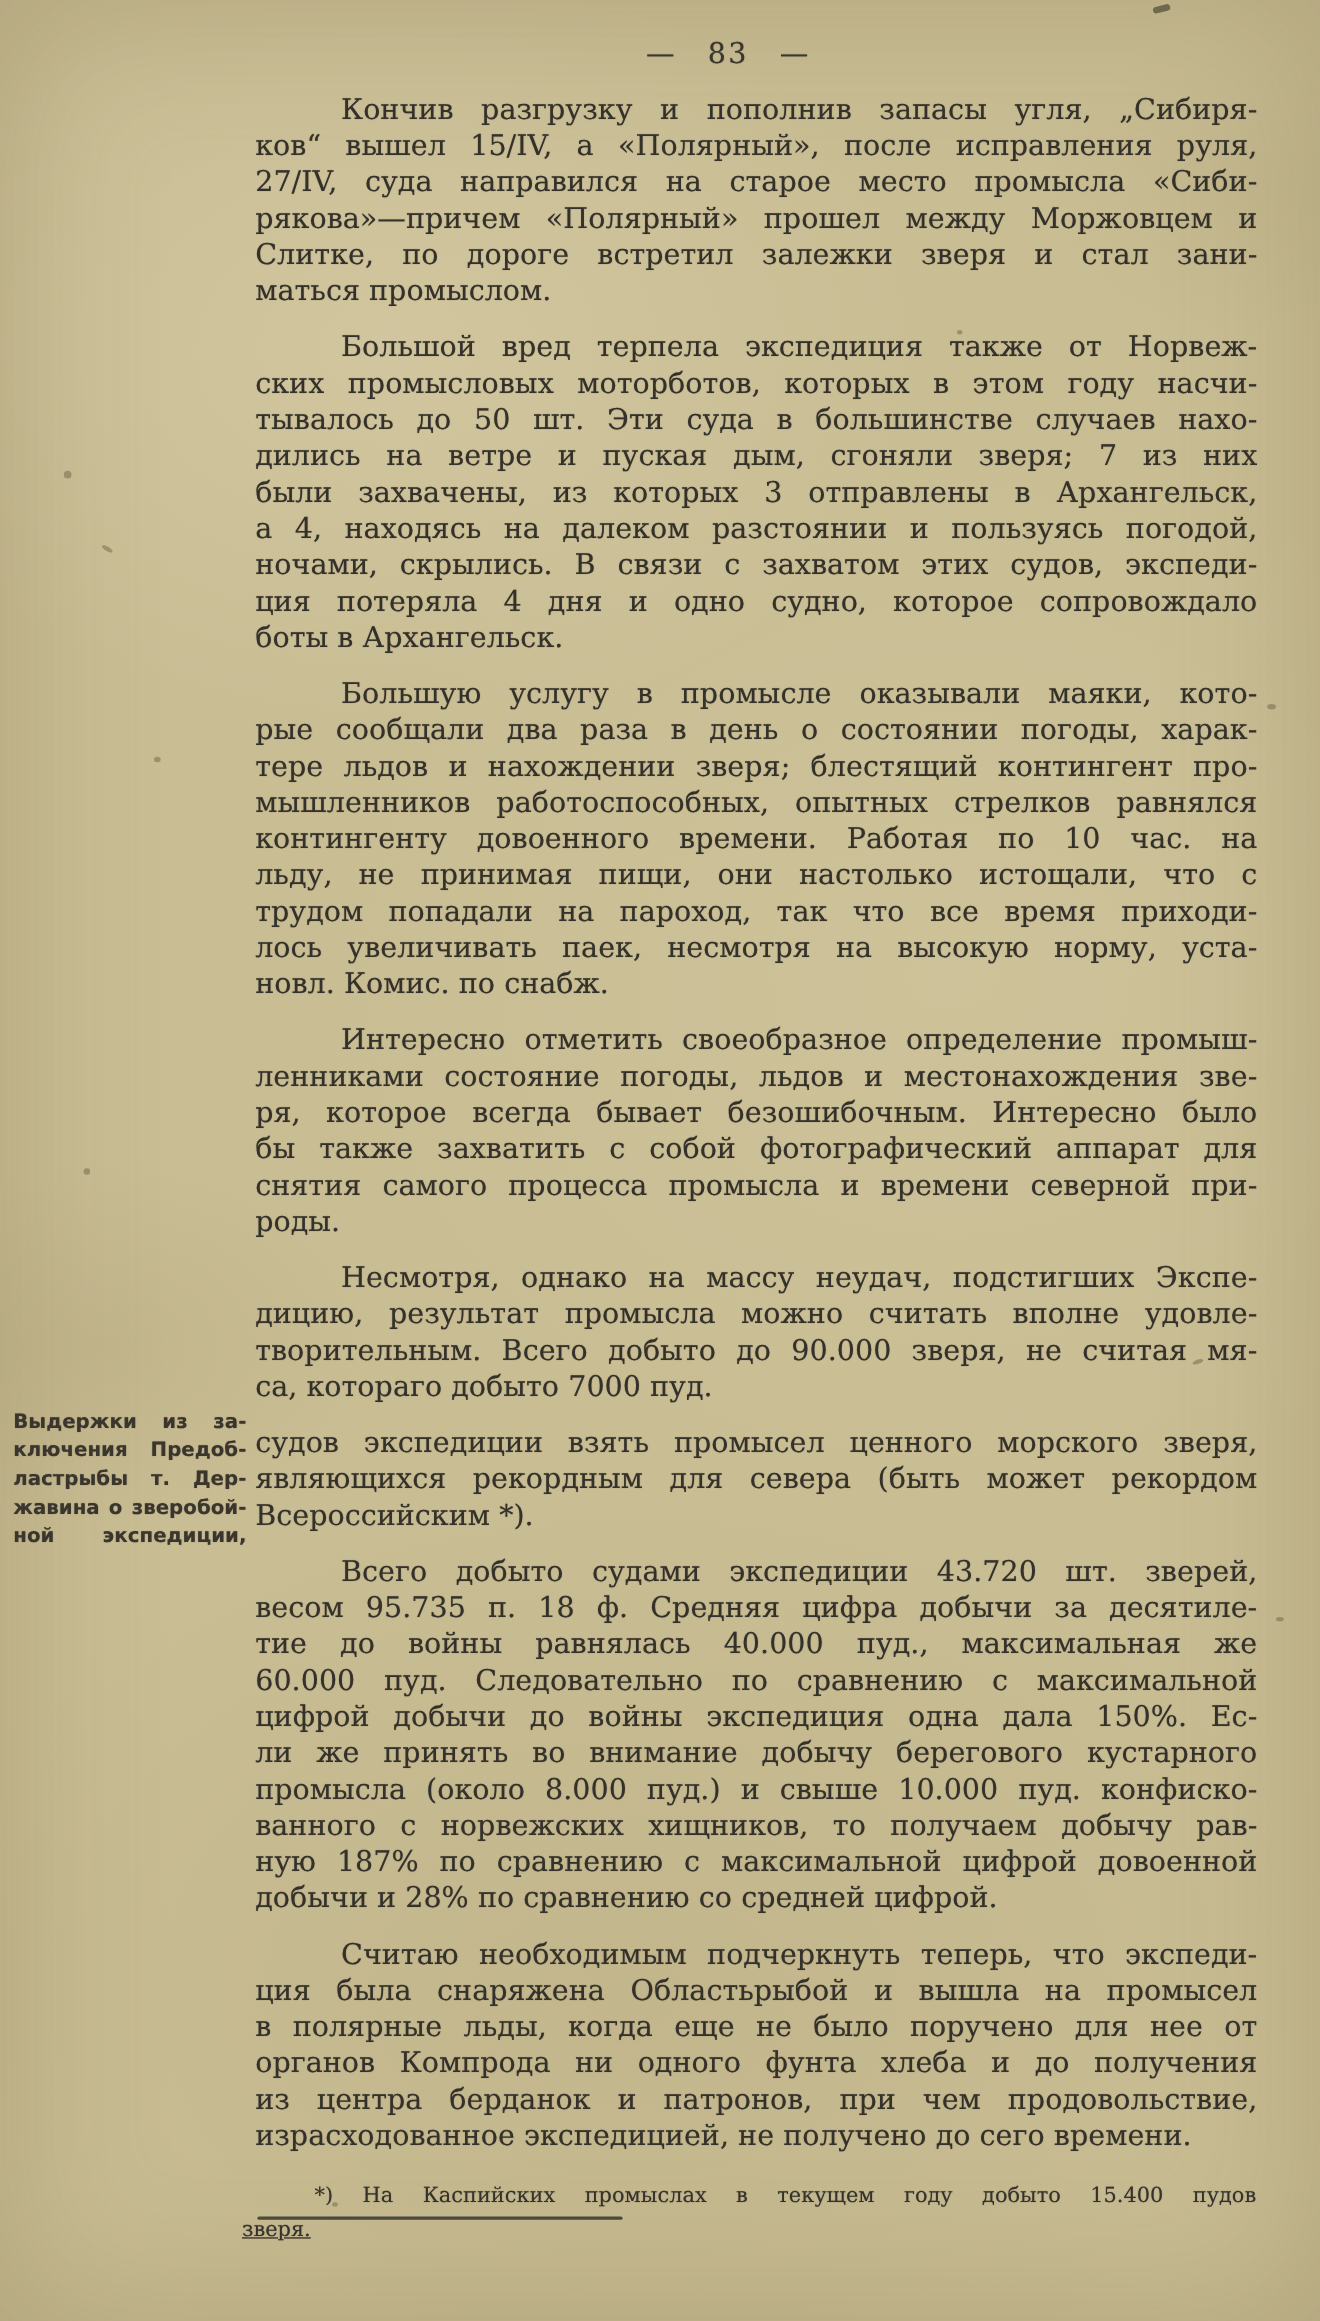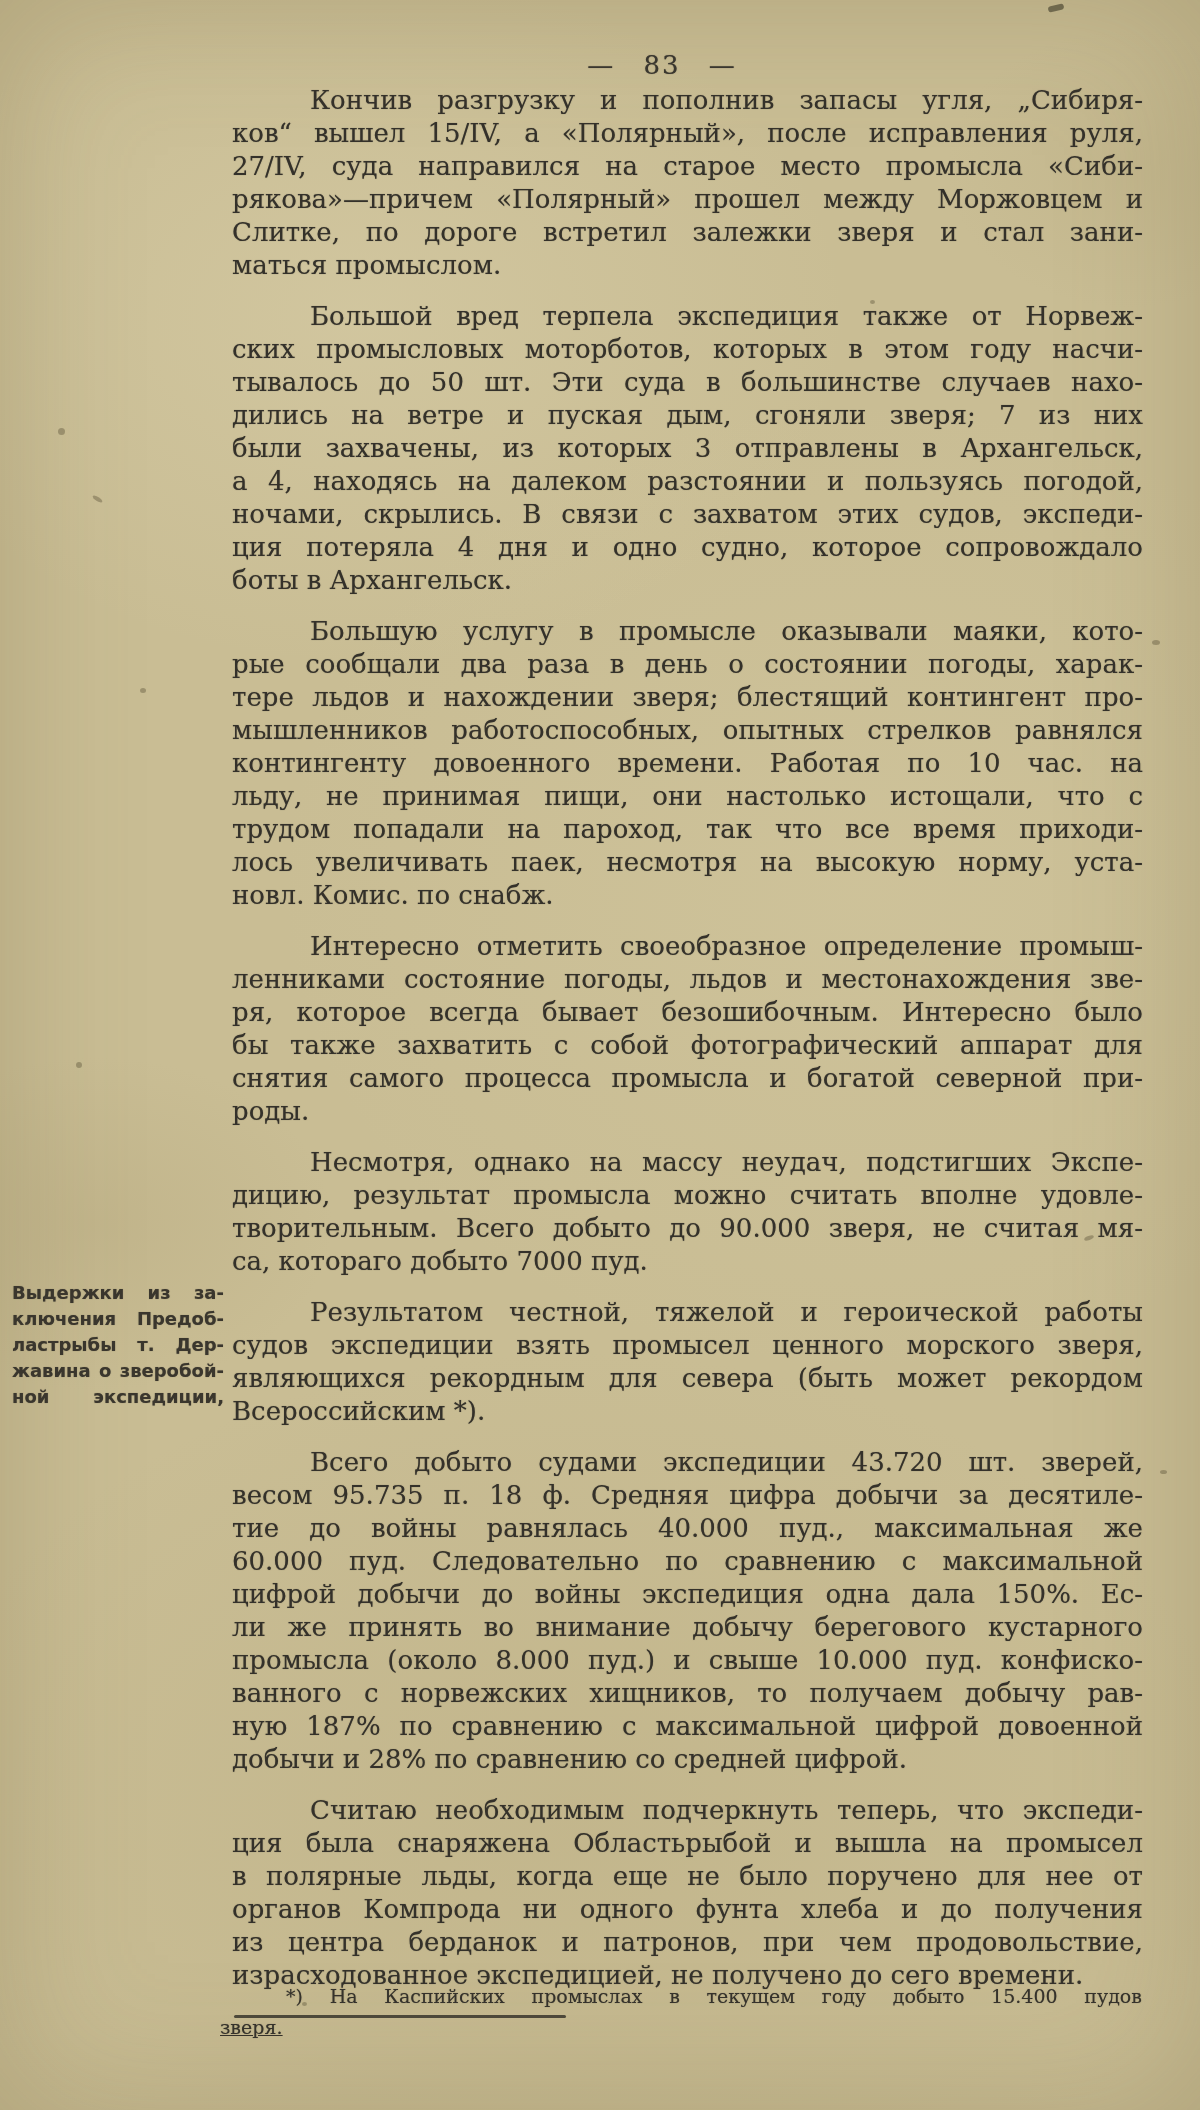--- a/index.html
+++ b/index.html
@@ -10,21 +10,21 @@
       radial-gradient(ellipse 700px 500px at 30% 15%, rgba(224,214,178,0.35), transparent 70%),
       radial-gradient(ellipse 820px 680px at 72% 42%, rgba(216,205,165,0.30), transparent 72%),
       radial-gradient(ellipse 900px 620px at 48% 86%, rgba(178,164,120,0.28), transparent 75%),
       radial-gradient(ellipse 340px 240px at 8% 58%, rgba(172,157,114,0.25), transparent 70%),
       radial-gradient(ellipse 260px 200px at 94% 8%, rgba(176,162,118,0.22), transparent 70%);
     box-shadow: inset 0 0 140px rgba(110,96,58,0.28);
     font-family:"DejaVu Serif", serif;
     color:#34312a;
   }
   .page-number{
-    position:absolute;top:50px;left:232px;width:860px;
+    position:absolute;top:34px;left:232px;width:860px;
     text-align:center;font-size:26px;line-height:30px;
     word-spacing:18px;letter-spacing:2px;
     color:#3a372f;text-shadow:0 0 1px rgba(52,49,42,0.55);
   }
   .text-column{
     position:absolute;left:232px;top:84px;width:911px;
     font-size:26px;
     text-shadow:0 0 1px rgba(52,49,42,0.5);
   }
   .para{margin:0 0 18px 0;}
@@ -115,31 +115,30 @@
         <div class="line">льду, не принимая пищи, они настолько истощали, что с</div>
         <div class="line">трудом попадали на пароход, так что все время приходи-</div>
         <div class="line">лось увеличивать паек, несмотря на высокую норму, уста-</div>
         <div class="line last">новл. Комис. по снабж.</div>
       </div>
       <div class="para">
         <div class="line first">Интересно отметить своеобразное определение промыш-</div>
         <div class="line">ленниками состояние погоды, льдов и местонахождения зве-</div>
         <div class="line">ря, которое всегда бывает безошибочным. Интересно было</div>
         <div class="line">бы также захватить с собой фотографический аппарат для</div>
-        <div class="line">снятия самого процесса промысла и богатой северной при-</div>
+        <div class="line">снятия самого процесса промысла и времени северной при-</div>
         <div class="line last">роды.</div>
       </div>
       <div class="para">
         <div class="line first">Несмотря, однако на массу неудач, подстигших Экспе-</div>
         <div class="line">дицию, результат промысла можно считать вполне удовле-</div>
         <div class="line">творительным. Всего добыто до 90.000 зверя, не считая мя-</div>
         <div class="line last">са, котораго добыто 7000 пуд.</div>
       </div>
       <div class="para">
-        <div class="line first">Результатом честной, тяжелой и героической работы</div>
         <div class="line">судов экспедиции взять промысел ценного морского зверя,</div>
         <div class="line">являющихся рекордным для севера (быть может рекордом</div>
         <div class="line last">Всероссийским *).</div>
       </div>
       <div class="para">
         <div class="line first">Всего добыто судами экспедиции 43.720 шт. зверей,</div>
         <div class="line">весом 95.735 п. 18 ф. Средняя цифра добычи за десятиле-</div>
         <div class="line">тие до войны равнялась 40.000 пуд., максимальная же</div>
         <div class="line">60.000 пуд. Следовательно по сравнению с максимальной</div>
         <div class="line">цифрой добычи до войны экспедиция одна дала 150%. Ес-</div>

